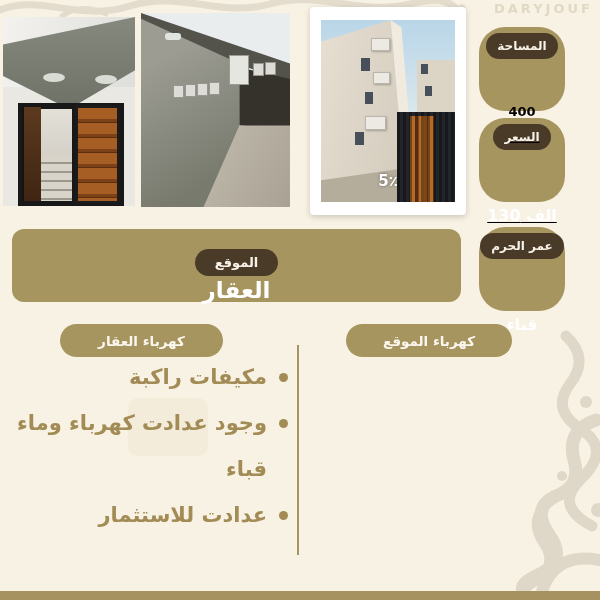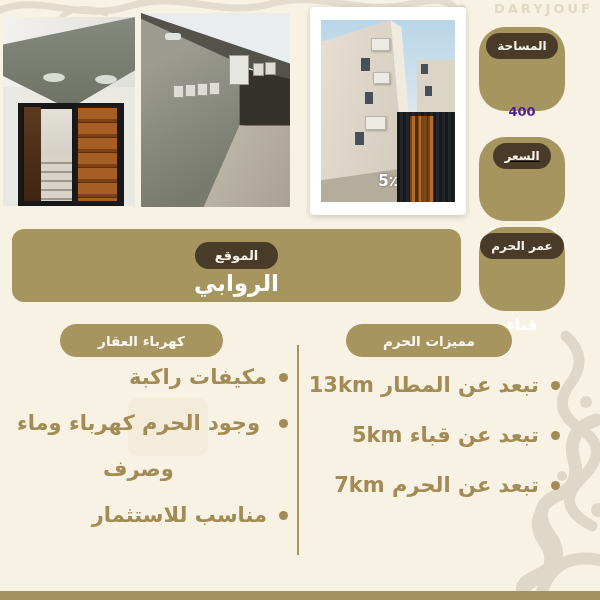--- a/index.html
+++ b/index.html
@@ -58,43 +58,43 @@
   .p3-ribs{left:76px;top:92px;width:58px;height:90px;
     background:repeating-linear-gradient(90deg,rgba(0,0,0,.35) 0 3px,transparent 3px 6px);}
   .p3-ground{left:0;top:0;width:100%;height:100%;background:#b4ad9c;
     clip-path:polygon(0 88%,57% 82%,57% 100%,0 100%);}
   .p3-label{left:0;bottom:12px;width:100%;text-align:center;color:#ffffff;font-weight:bold;font-size:15px;
     text-shadow:0 0 3px rgba(0,0,0,.45);}
 
   
   .badge{left:479px;width:86px;height:84px;background:#a79560;border-radius:26px;
     display:flex;flex-direction:column;align-items:center;gap:44px;}
-  .badge.b1{top:27px;} .badge.b2{top:137px;text-decoration:underline;} .badge.b3{top:227px;}
+  .badge.b1{top:27px;} .badge.b2{top:118px;text-decoration:underline;} .badge.b3{top:227px;}
   .badge-pill{margin-top:6px;background:#4a3a28;color:#f7f2e8;font-size:12px;font-weight:bold;
     padding:7px 11px;border-radius:16px;white-space:nowrap;line-height:1;}
   .badge-value{color:#ffffff;font-weight:bold;font-size:16px;margin-top:12px;}
-  .badge-value.dark{color:#4c1d95;font-size:13px;margin-top:1px;}
+  .badge-value.dark{color:#000000;font-size:13px;margin-top:1px;}
 
   
   .location-box{left:12px;top:229px;width:449px;height:73px;background:#a79560;border-radius:12px;
     text-align:center;}
-  .location-pill{display:inline-block;margin-top:13px;background:#4a3a28;color:#f7f2e8;font-size:13px;
+  .location-pill{display:inline-block;margin-top:20px;background:#4a3a28;color:#f7f2e8;font-size:13px;
     font-weight:bold;padding:7px 20px;border-radius:16px;line-height:1;}
   .location-value{color:#ffffff;font-weight:bold;font-size:23px;margin-top:1px;}
 
   
   .section-pill{background:#a79560;color:#fbf7ee;font-weight:bold;font-size:13.5px;border-radius:17px;
     display:flex;align-items:center;justify-content:center;height:33px;}
   .pill-left{left:60px;top:324px;width:163px;}
   .pill-right{left:346px;top:324px;width:166px;}
 
   .feat-list{direction:rtl;}
   .list-left{left:10px;top:354px;width:278px;}
   .list-right{left:308px;top:360px;width:252px;}
-  .feature-item{display:flex;align-items:flex-start;color:#a28b55;font-weight:bold;text-align:center;}
+  .feature-item{display:flex;align-items:flex-start;color:#a28b55;font-weight:bold;text-align:right;}
   .list-left .feature-item{font-size:21px;line-height:46px;}
   .list-right .feature-item{font-size:21px;line-height:50px;}
   .bullet{flex:0 0 9px;width:9px;height:9px;border-radius:50%;background:#a28b55;margin-left:12px;}
   .list-left .bullet{margin-top:19px;} .list-right .bullet{margin-top:21px;}
 
   .divider{left:297px;top:345px;width:2px;height:210px;background:#a79560;}
   .bottom-bar{left:0;top:591px;width:600px;height:9px;background:#a69260;}
 </style>
 </head>
 <body>
@@ -176,51 +176,37 @@
     <div class="badge-pill">السعر</div>
     <div class="badge-value">الف 130</div>
   </div>
   <div class="layer badge b3">
     <div class="badge-pill">عمر الحرم</div>
     <div class="badge-value">قباء</div>
   </div>
 
   <div class="layer location-box">
     <div class="location-pill">الموقع</div>
-    <div class="location-value">الروابي</div>
+    <div class="location-value">العقار</div>
   </div>
 
   <div class="layer section-pill pill-left">كهرباء العقار</div>
   <div class="layer feat-list list-left">
     <div class="feature-item">
       <span class="bullet"></span>
       <span>مكيفات راكبة</span>
     </div>
     <div class="feature-item">
       <span class="bullet"></span>
-      <span>وجود الحرم كهرباء وماء وصرف</span>
+      <span>وجود عدادت كهرباء وماء قباء</span>
     </div>
     <div class="feature-item">
       <span class="bullet"></span>
-      <span>مناسب للاستثمار</span>
+      <span>عدادت للاستثمار</span>
     </div>
   </div>
 
   <div class="layer divider"></div>
 
-  <div class="layer section-pill pill-right">مميزات الحرم</div>
-  <div class="layer feat-list list-right">
-    <div class="feature-item">
-      <span class="bullet"></span>
-      <span>تبعد عن المطار 13km</span>
-    </div>
-    <div class="feature-item">
-      <span class="bullet"></span>
-      <span>تبعد عن قباء 5km</span>
-    </div>
-    <div class="feature-item">
-      <span class="bullet"></span>
-      <span>تبعد عن الحرم 7km</span>
-    </div>
-  </div>
+  <div class="layer section-pill pill-right">كهرباء الموقع</div>
 
   <div class="layer bottom-bar"></div>
 </div>
 
 </body></html>

